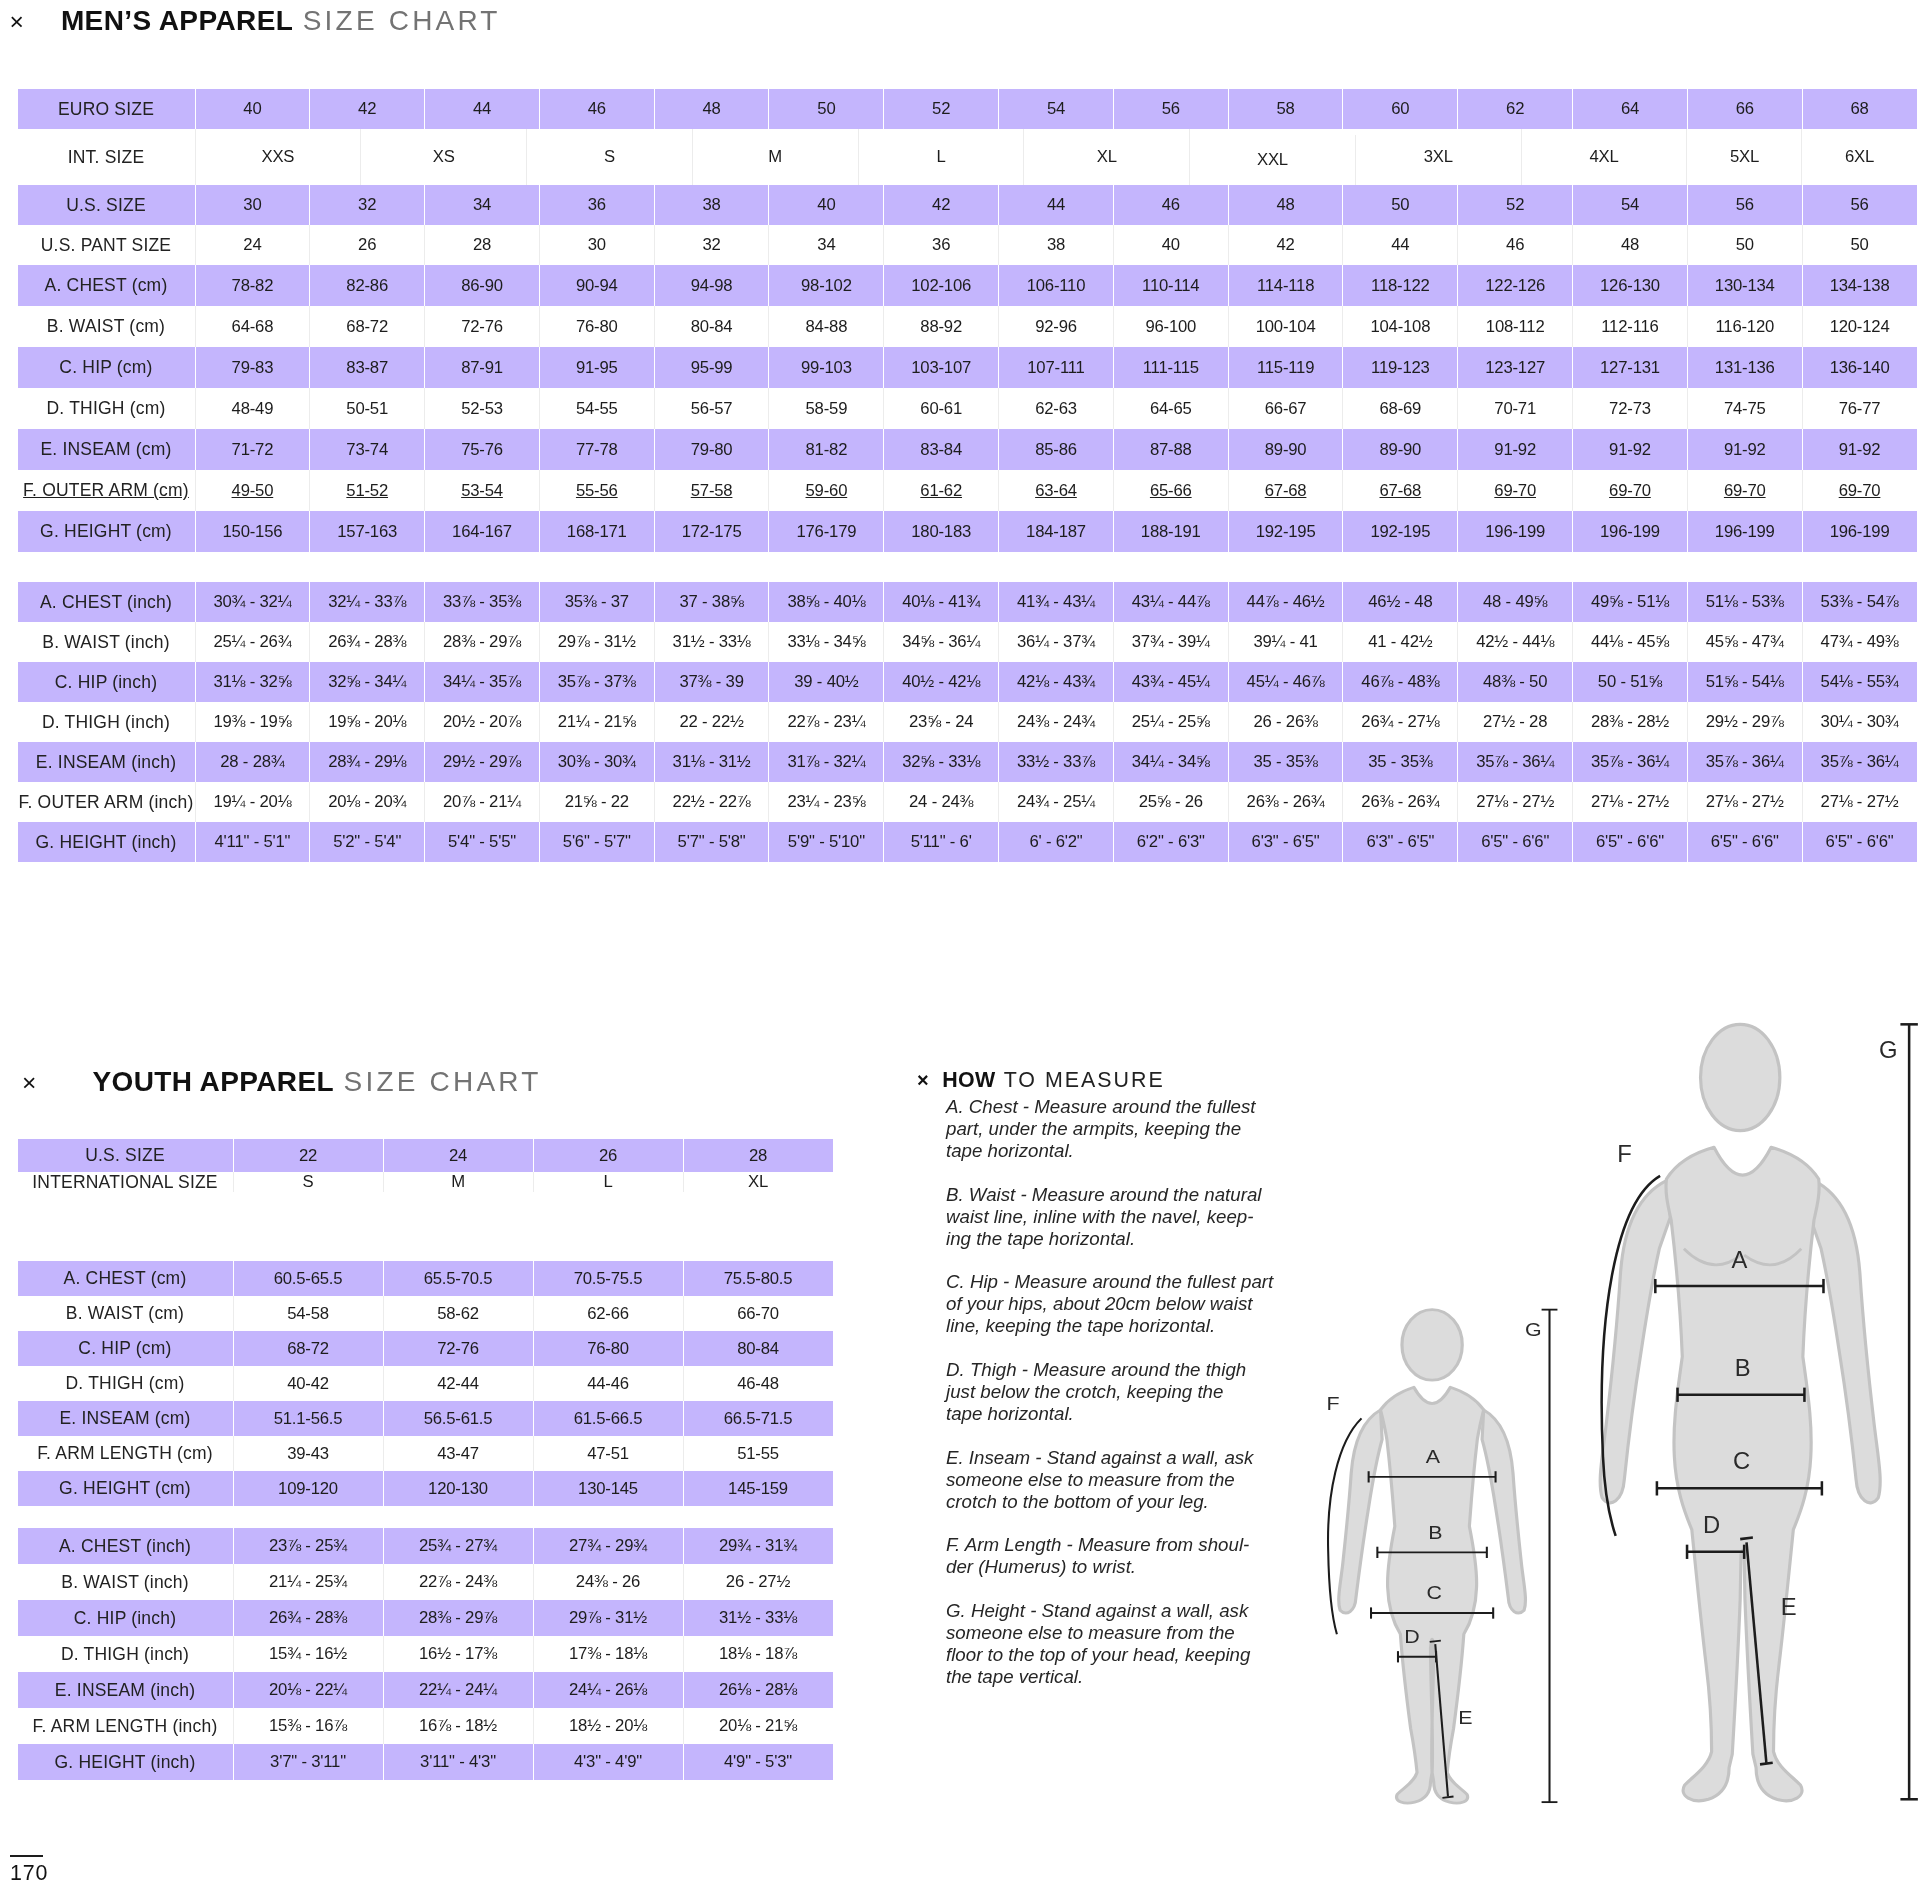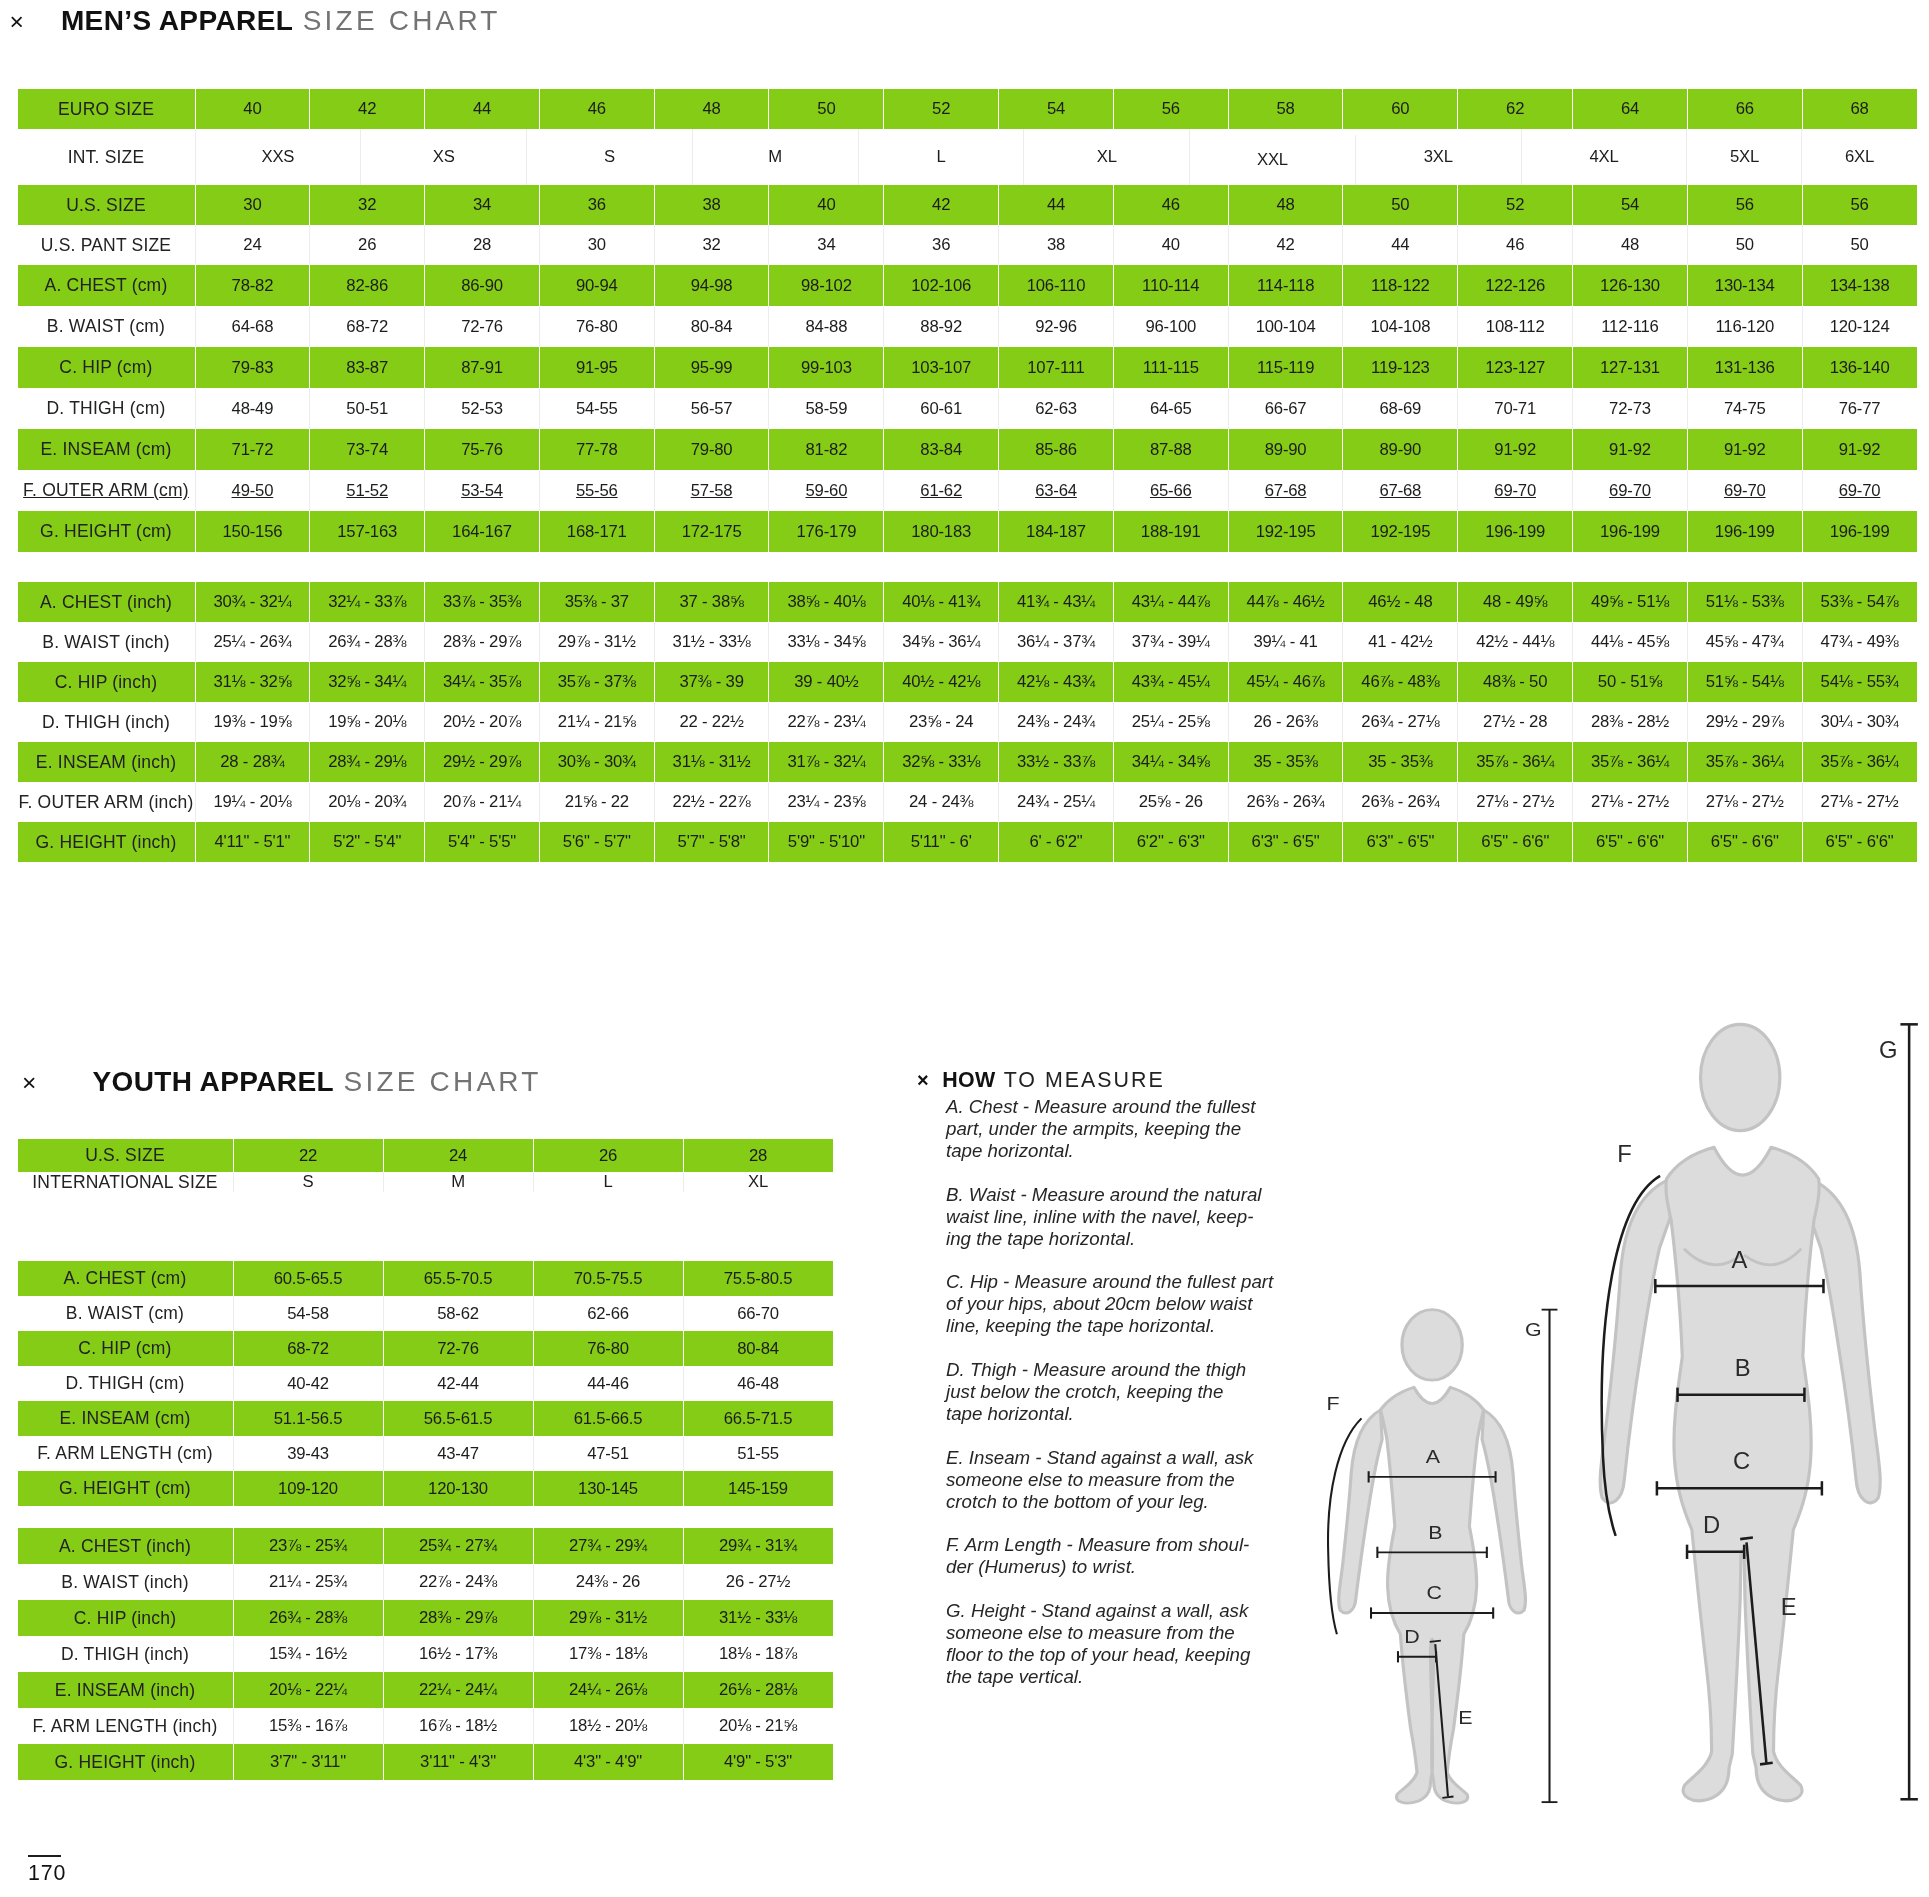--- a/index.html
+++ b/index.html
@@ -11,34 +11,34 @@
   .chart-title { position:absolute; display:flex; align-items:baseline; white-space:nowrap; }
   .x-mark { font-size:24.6px; font-weight:400; color:#111; }
   .title-strong { font-weight:700; font-size:28px; letter-spacing:0.4px; color:#111; }
   .title-light  { font-weight:400; font-size:28px; letter-spacing:3.2px; color:#737373; margin-left:9.5px; }
   
   .size-table { position:absolute; left:17.5px; }
   .trow { display:flex; width:100%; box-sizing:border-box; }
   .trow > div { display:flex; align-items:center; justify-content:center; box-sizing:border-box; overflow:hidden; }
   .trow .lbl  { flex:0 0 var(--lblw); font-size:17.5px; color:#222; letter-spacing:0.2px; }
   .trow .cell { flex:1 1 0; font-size:16.7px; letter-spacing:-0.2px; white-space:nowrap; }
-  .trow.gray  { background:#84cc16; }
+  .trow.gray  { background:#c4b5fd; }
   .trow.gray  > div:not(:last-child) { border-right:1.6px solid #ffffff; }
   .trow.white > div:not(:last-child) { border-right:1.6px solid #ececec; }
   
   .htm { position:absolute; left:917px; top:1068px; width:397px; }
   .htm-head { display:flex; align-items:baseline; }
   .htm-x { font-size:20px; font-weight:700; color:#111; }
   .htm-strong { font-size:21.4px; font-weight:700; margin-left:13.5px; letter-spacing:0.4px; color:#111; }
   .htm-light  { font-size:21.4px; font-weight:400; margin-left:8px; letter-spacing:2px; color:#222; }
   .htm-body { margin-left:29px; margin-top:3.2px; }
   .htm-p { font-style:italic; font-size:18.7px; line-height:1.18; color:#262626;
            margin:0 0 21.4px 0; white-space:pre-line; }
   
-  .page-num { position:absolute; left:28px; top:1855px; font-size:21.4px; letter-spacing:0.8px;
+  .page-num { position:absolute; left:10px; top:1855px; font-size:21.4px; letter-spacing:0.8px;
               border-top:2.4px solid #1d1d1d; padding-top:4px; width:33px; color:#111; }
   
   .fig { position:absolute; }
   .sil { fill:#dcdcdc; stroke:#c3c3c3; stroke-width:4; stroke-linejoin:round; }
   .contour { fill:none; stroke:#c3c3c3; stroke-width:3.5; }
   .mline { stroke:#1c1c1c; stroke-width:3.2; fill:none; }
   .mline-s { stroke:#1c1c1c; stroke-width:2.6; fill:none; }
   .mlbl { font-family:"Liberation Sans",sans-serif; font-size:30px; fill:#2a2a2a; }
   .mlbl-s { font-family:"Liberation Sans",sans-serif; font-size:27px; fill:#2a2a2a; }
 </style>

